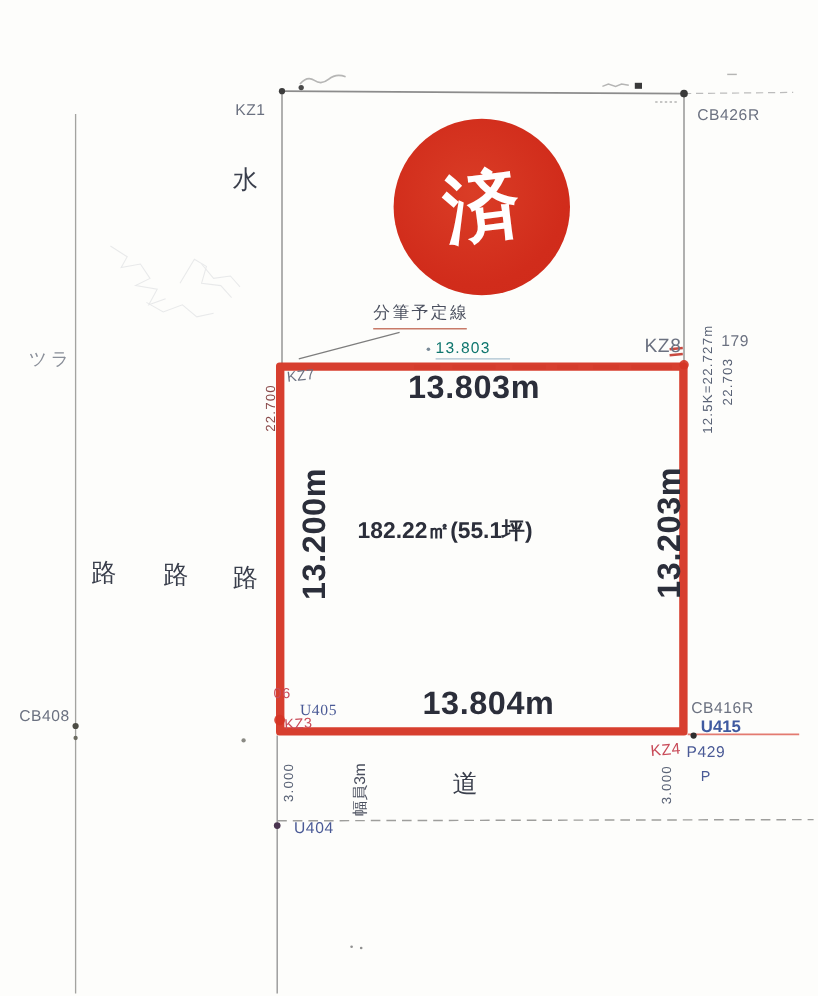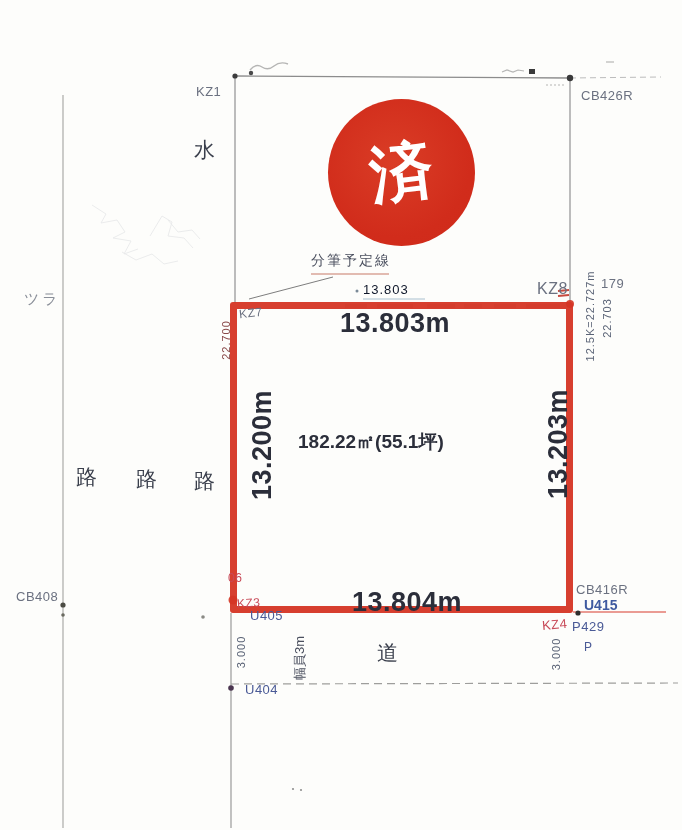--- a/index.html
+++ b/index.html
@@ -19,40 +19,40 @@
   .dim{font-size:27px;font-weight:bold;color:#2b2e3a;letter-spacing:.5px;}
   .area{font-size:19px;font-weight:bold;color:#2b2e3a;}
   
   .kanji{color:#3a3f4c;}
   
   .t-kz1{left:196px;top:84px;}
   .t-cb426r{left:581px;top:88px;}
   .t-water{left:194px;top:136px;font-size:21px;}
   .t-tsura{left:24px;top:290px;font-size:15px;color:#8a8f99;letter-spacing:3px;}
   .t-subdiv{left:311px;top:252px;font-size:14px;color:#4a4f5e;letter-spacing:2px;}
-  .t-13803s{left:363px;top:282px;font-size:13px;color:#0f172a;letter-spacing:1px;}
+  .t-13803s{left:363px;top:282px;font-size:13px;color:#0f766e;letter-spacing:1px;}
   .t-kz7{left:239px;top:306px;font-size:12px;transform:rotate(-6deg);}
   .t-kz8{left:537px;top:280px;font-size:16px;}
   .t-179{left:601px;top:276px;}
   .t-vertRa{left:590px;top:316px;font-size:11px;color:#5a6376;letter-spacing:1px;}
   .t-vertRb{left:607px;top:318px;font-size:11px;color:#5a6376;letter-spacing:1px;}
   .t-vertL{left:226px;top:340px;}
   .t-dimtop{left:340px;top:308px;}
-  .t-dimbottom{left:352px;top:571px;margin-top:16px;}
+  .t-dimbottom{left:352px;top:571px;}
   .t-dimleft{left:262px;top:445px;}
   .t-dimright{left:558px;top:444px;}
   .t-area{left:298px;top:429px;}
   .t-ro1{left:76px;top:463px;font-size:21px;}
   .t-ro2{left:136px;top:465px;font-size:21px;}
   .t-ro3{left:194px;top:467px;font-size:21px;}
   .t-fukuin69{left:101px;top:565px;font-size:21px;font-weight:bold;color:#3a3e4a;}
   .t-cb408{left:16px;top:589px;}
   .t-06{left:213px;top:571px;margin-left:15px;}
   .t-kz3{left:237px;top:596px;transform:rotate(-4deg);}
-  .t-u405{left:250px;top:608px;}
+  .t-u405{left:250px;top:584px;font-family:Liberation Serif, serif;}
   .t-3000L{left:241px;top:652px;font-size:11px;color:#5a6376;letter-spacing:1px;}
   .t-fukuin3{left:300px;top:658px;font-size:13px;color:#4a4f5e;}
   .t-road{left:377px;top:639px;font-size:21px;}
   .t-u404{left:245px;top:682px;}
   .t-cb416r{left:576px;top:582px;}
   .t-u415{left:584px;top:597px;font-size:14px;font-weight:bold;color:#3f5aa0;}
   .t-kz4{left:542px;top:617px;transform:rotate(-5deg);font-size:13px;}
   .t-p429{left:572px;top:619px;}
   .t-p{left:584px;top:640px;font-size:12px;color:#4a5a96;}
   .t-3000R{left:556px;top:654px;font-size:11px;color:#5a6376;letter-spacing:1px;}

